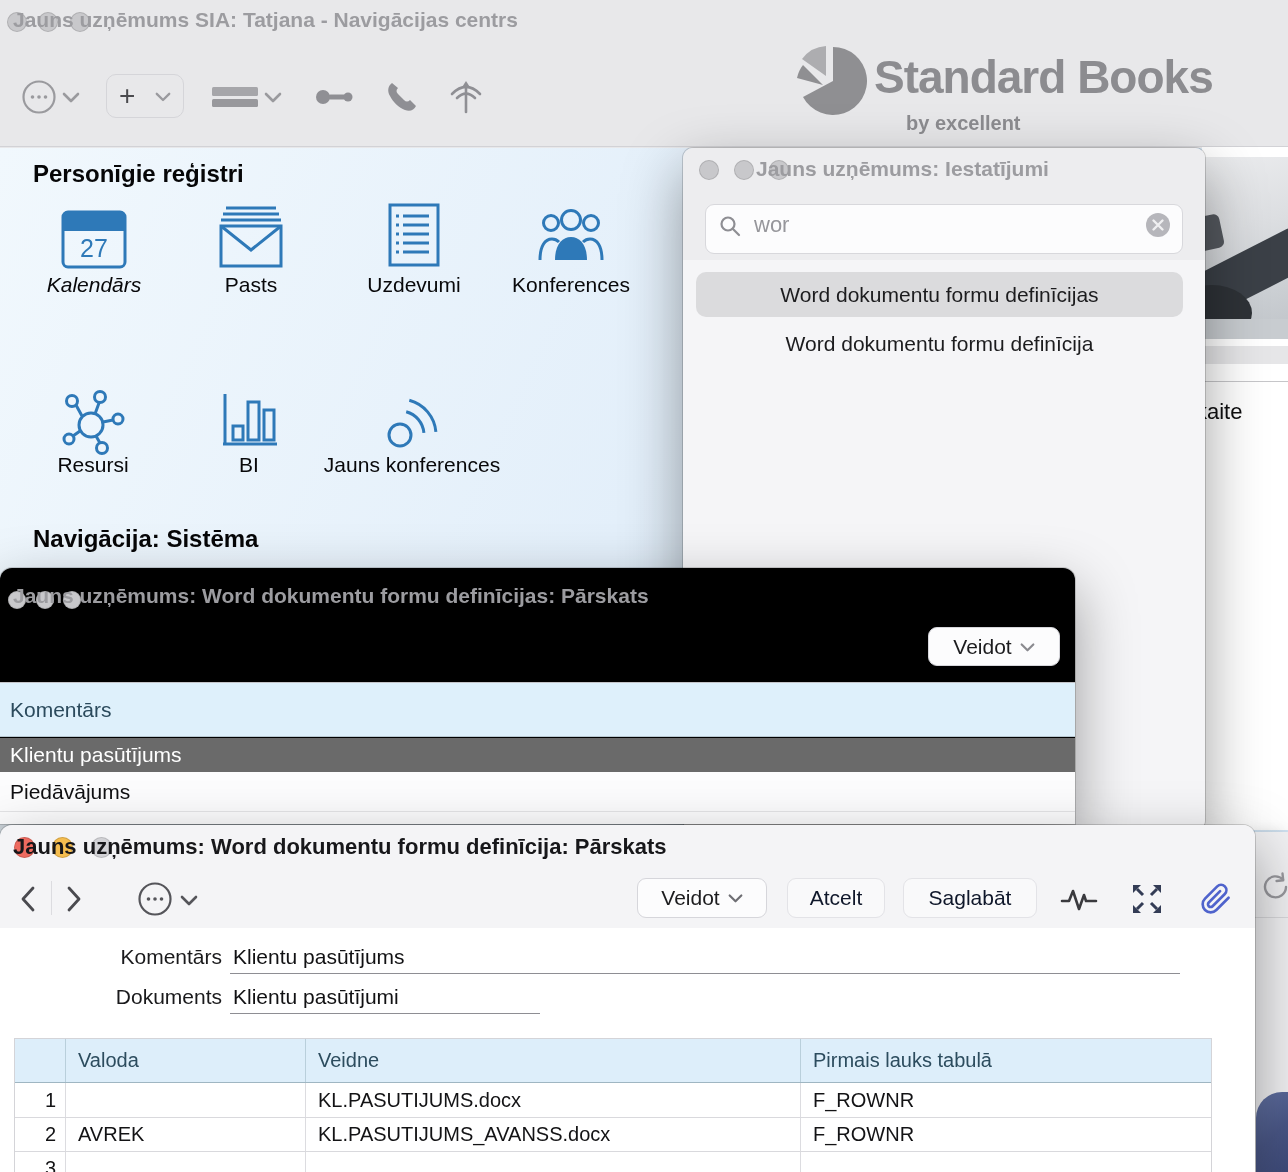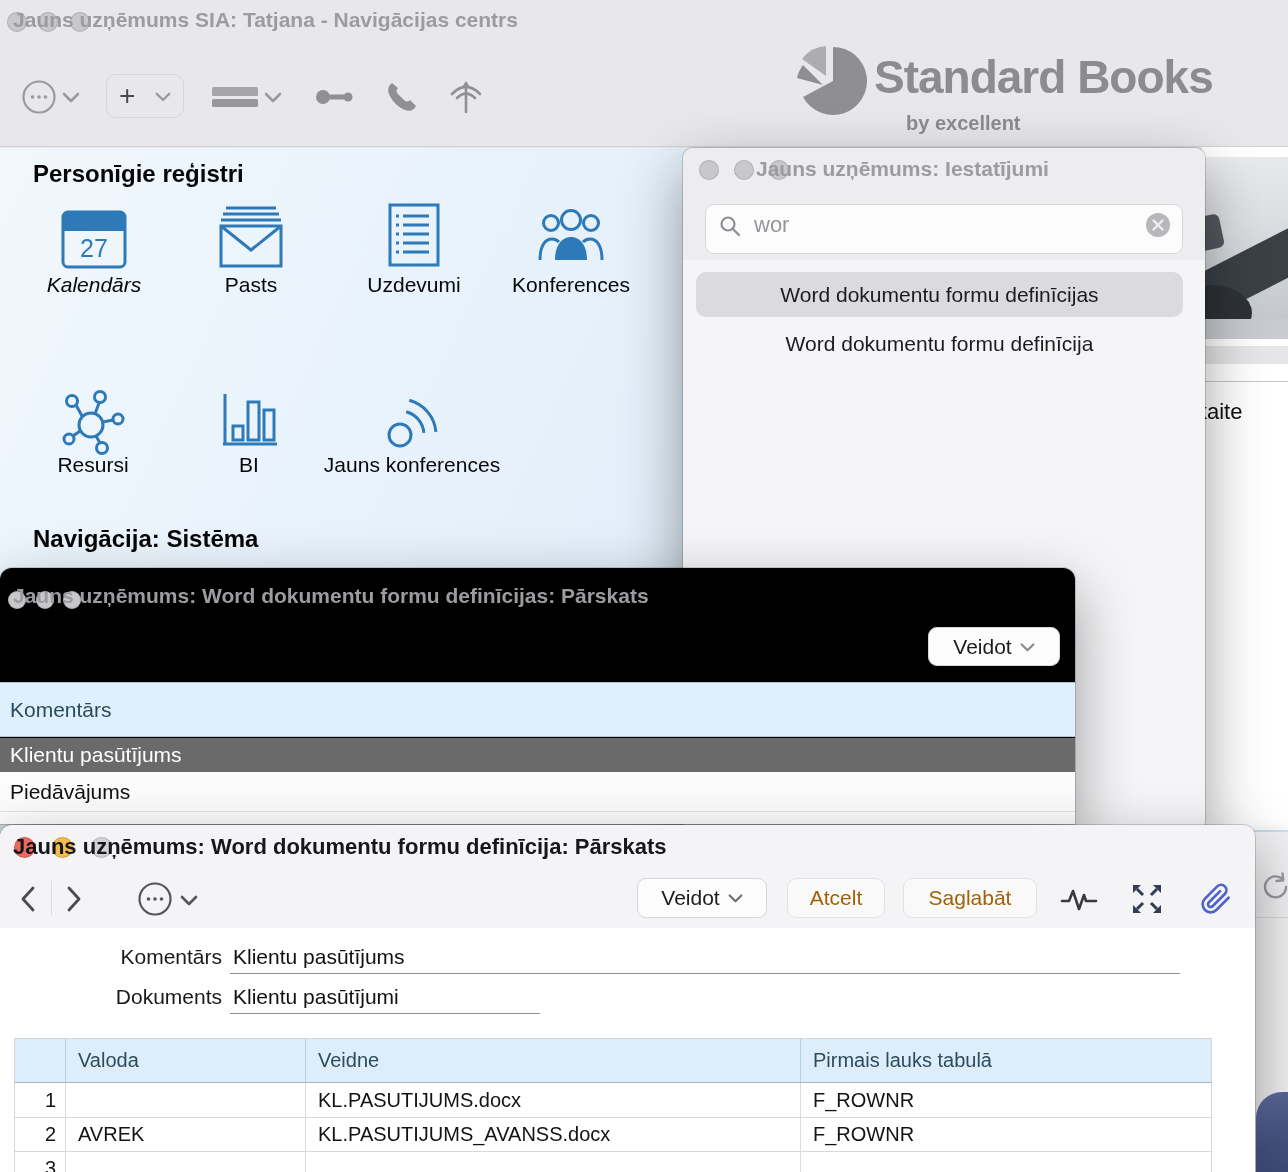--- a/index.html
+++ b/index.html
@@ -6,21 +6,21 @@
   html,body { background:#555; }
   body { font-family:"Liberation Sans","DejaVu Sans",sans-serif; }
   .canvas { position:relative; width:1288px; height:1172px; overflow:hidden; background:#e8e8ea; }
   .abs { position:absolute; }
   .win { position:absolute; border-radius:12px; box-shadow:0 0 0 1px rgba(0,0,0,.16), 0 22px 60px rgba(0,0,0,.38); }
   .light { position:absolute; border-radius:50%; width:20px; height:20px; background:#c8c8cb; box-shadow:inset 0 0 0 1px rgba(0,0,0,.12); }
   .title-inactive { color:#9c9ca0; font-weight:bold; }
   .title-active { color:#17171a; font-weight:bold; }
   .centered { left:0; right:0; text-align:left;margin-left:13px; }
   .btn { position:absolute; border-radius:9px; background:#fcfcfd; border:1px solid #d6d6db; display:flex; align-items:center; justify-content:center; gap:8px; font-size:21px; color:#1c1c1e; }
-  .btn.disabled { color:#a16207; border-color:#e3e3e7; background:#f9f9fa; }
+  .btn.disabled { color:#0f172a; border-color:#e3e3e7; background:#f9f9fa; }
   .reg-label { position:absolute; text-align:center; font-size:21px; color:#08080a; line-height:26px; }
   .sec-header { position:absolute; font-size:24px; font-weight:bold; color:#060607; }
   .cell { height:100%; display:flex; align-items:center; padding:0 12px; font-size:20px; color:#131315; border-right:1px solid #dcdce0; overflow:hidden; white-space:nowrap; }
   .trow { display:flex; border-top:1px solid #d9d9dd; background:#fff; }
   svg { display:block; }
 </style>
 </head>
 <body>
 
 <div class="canvas">

